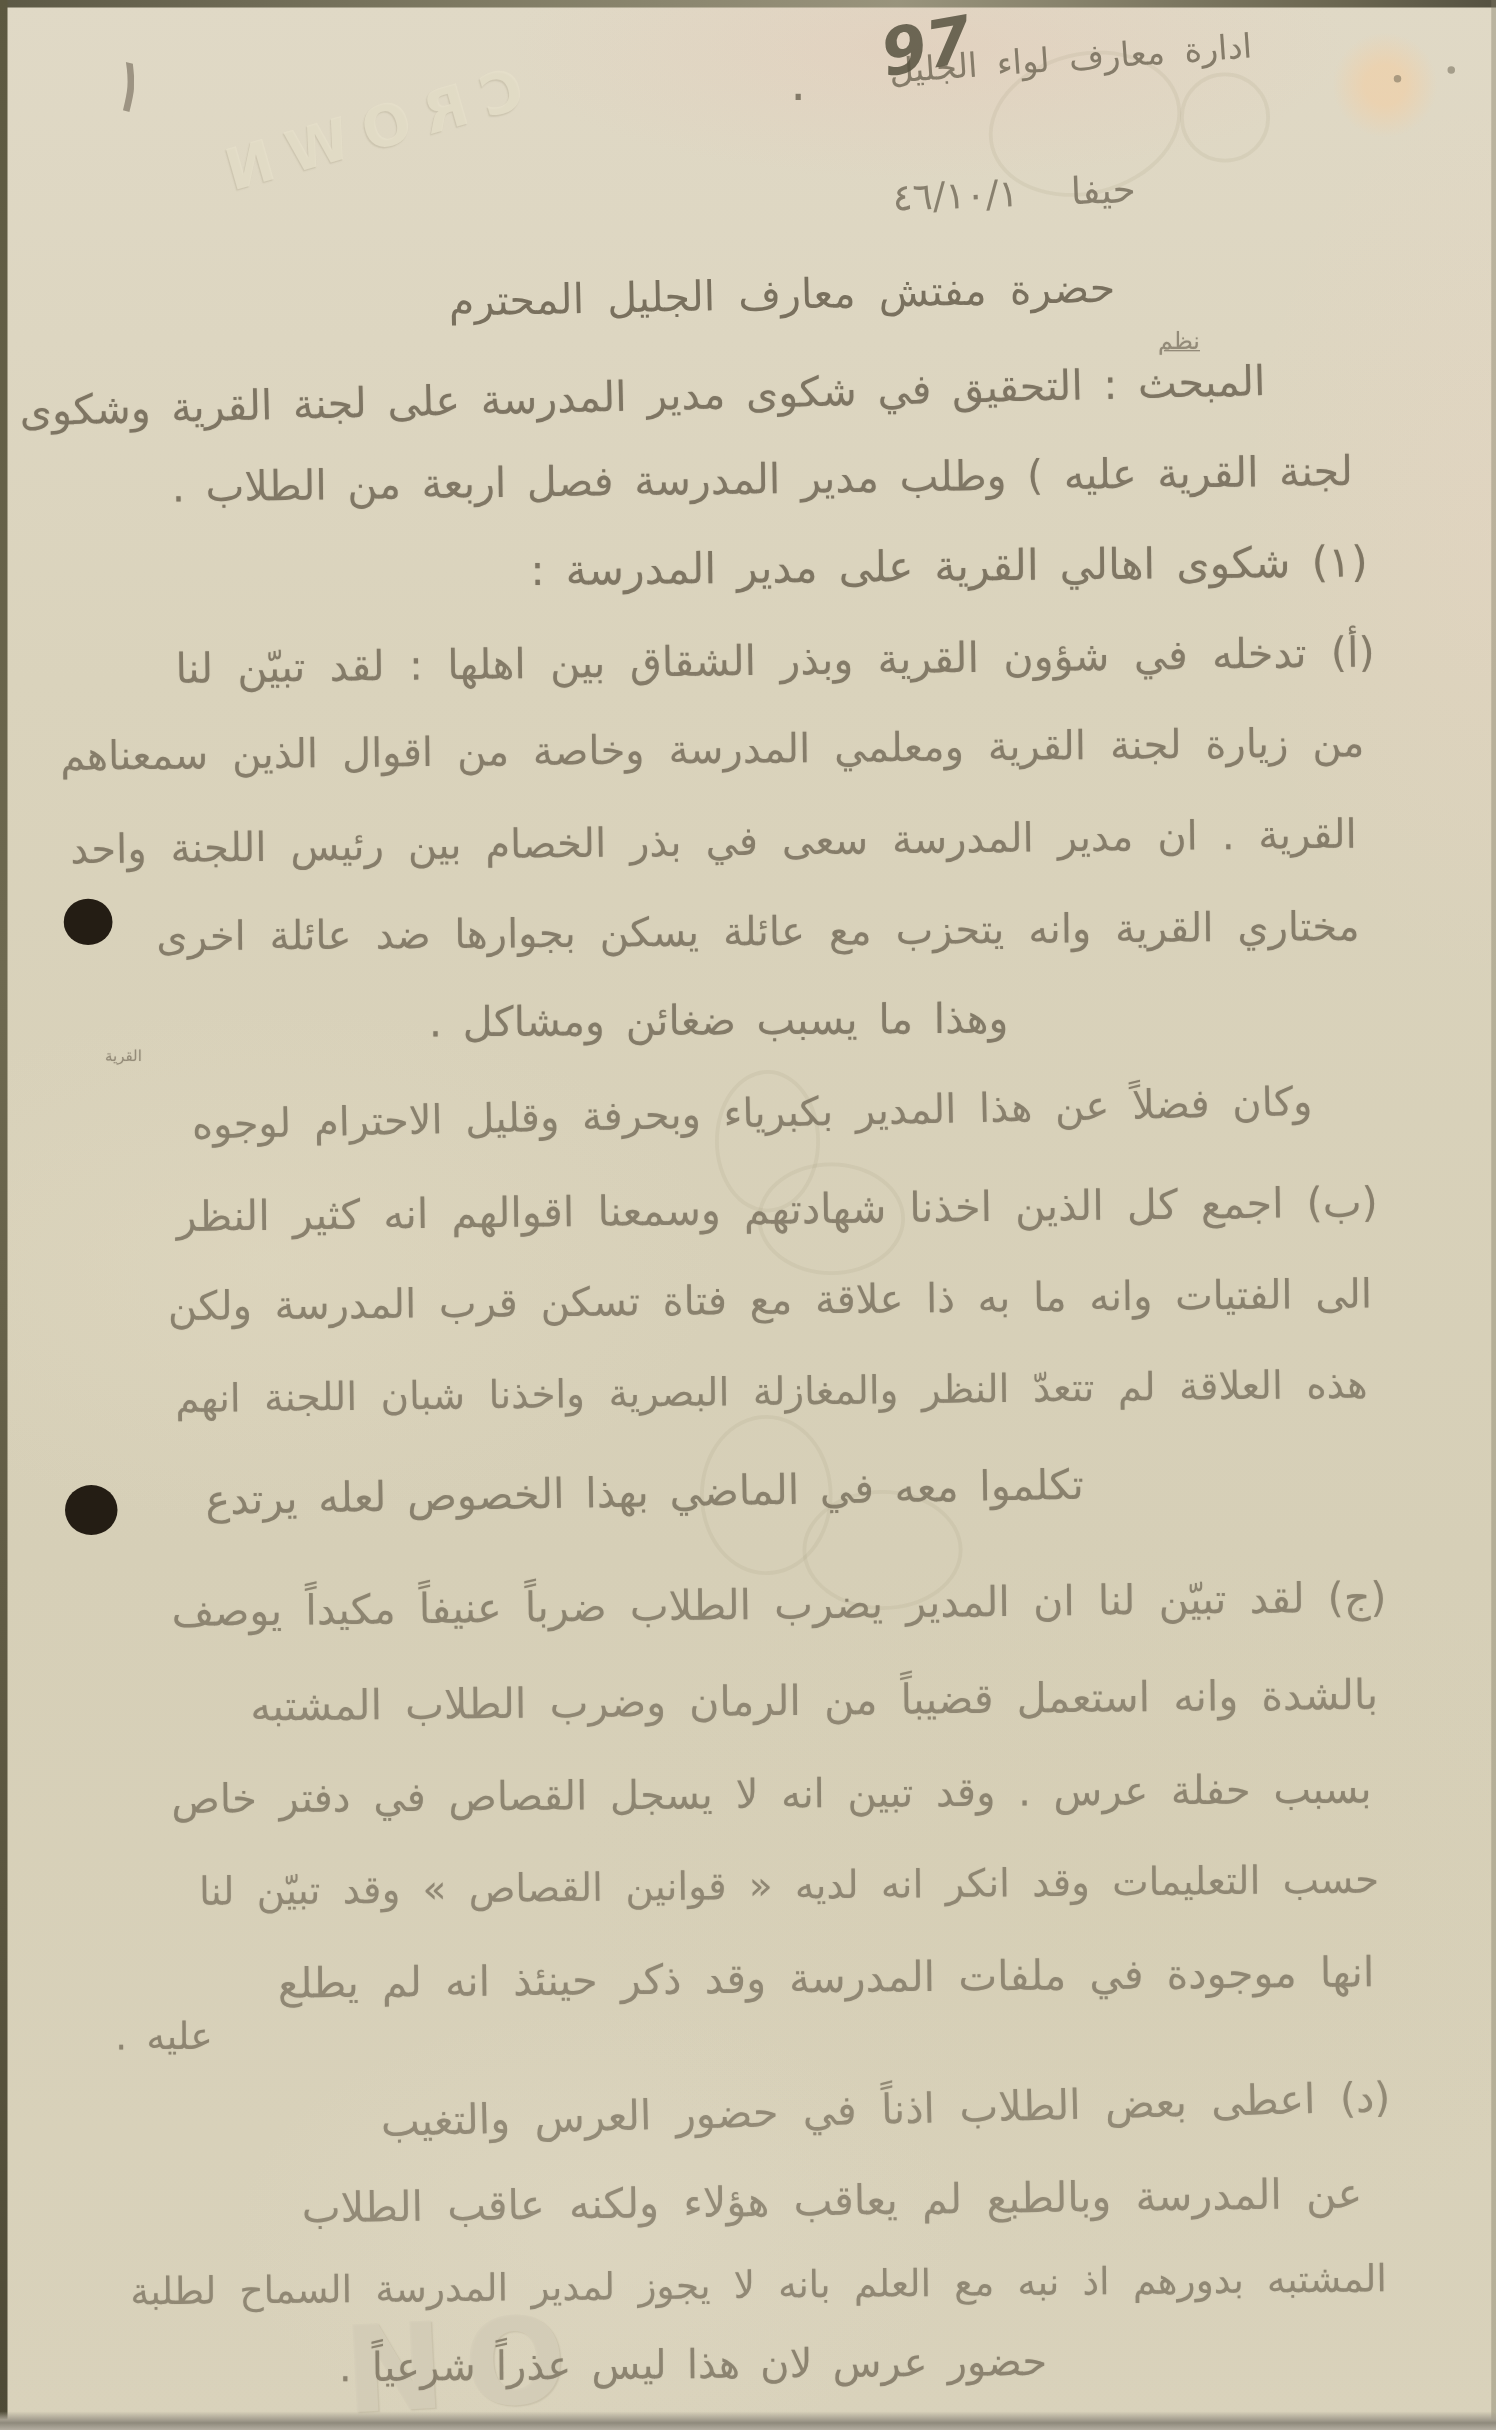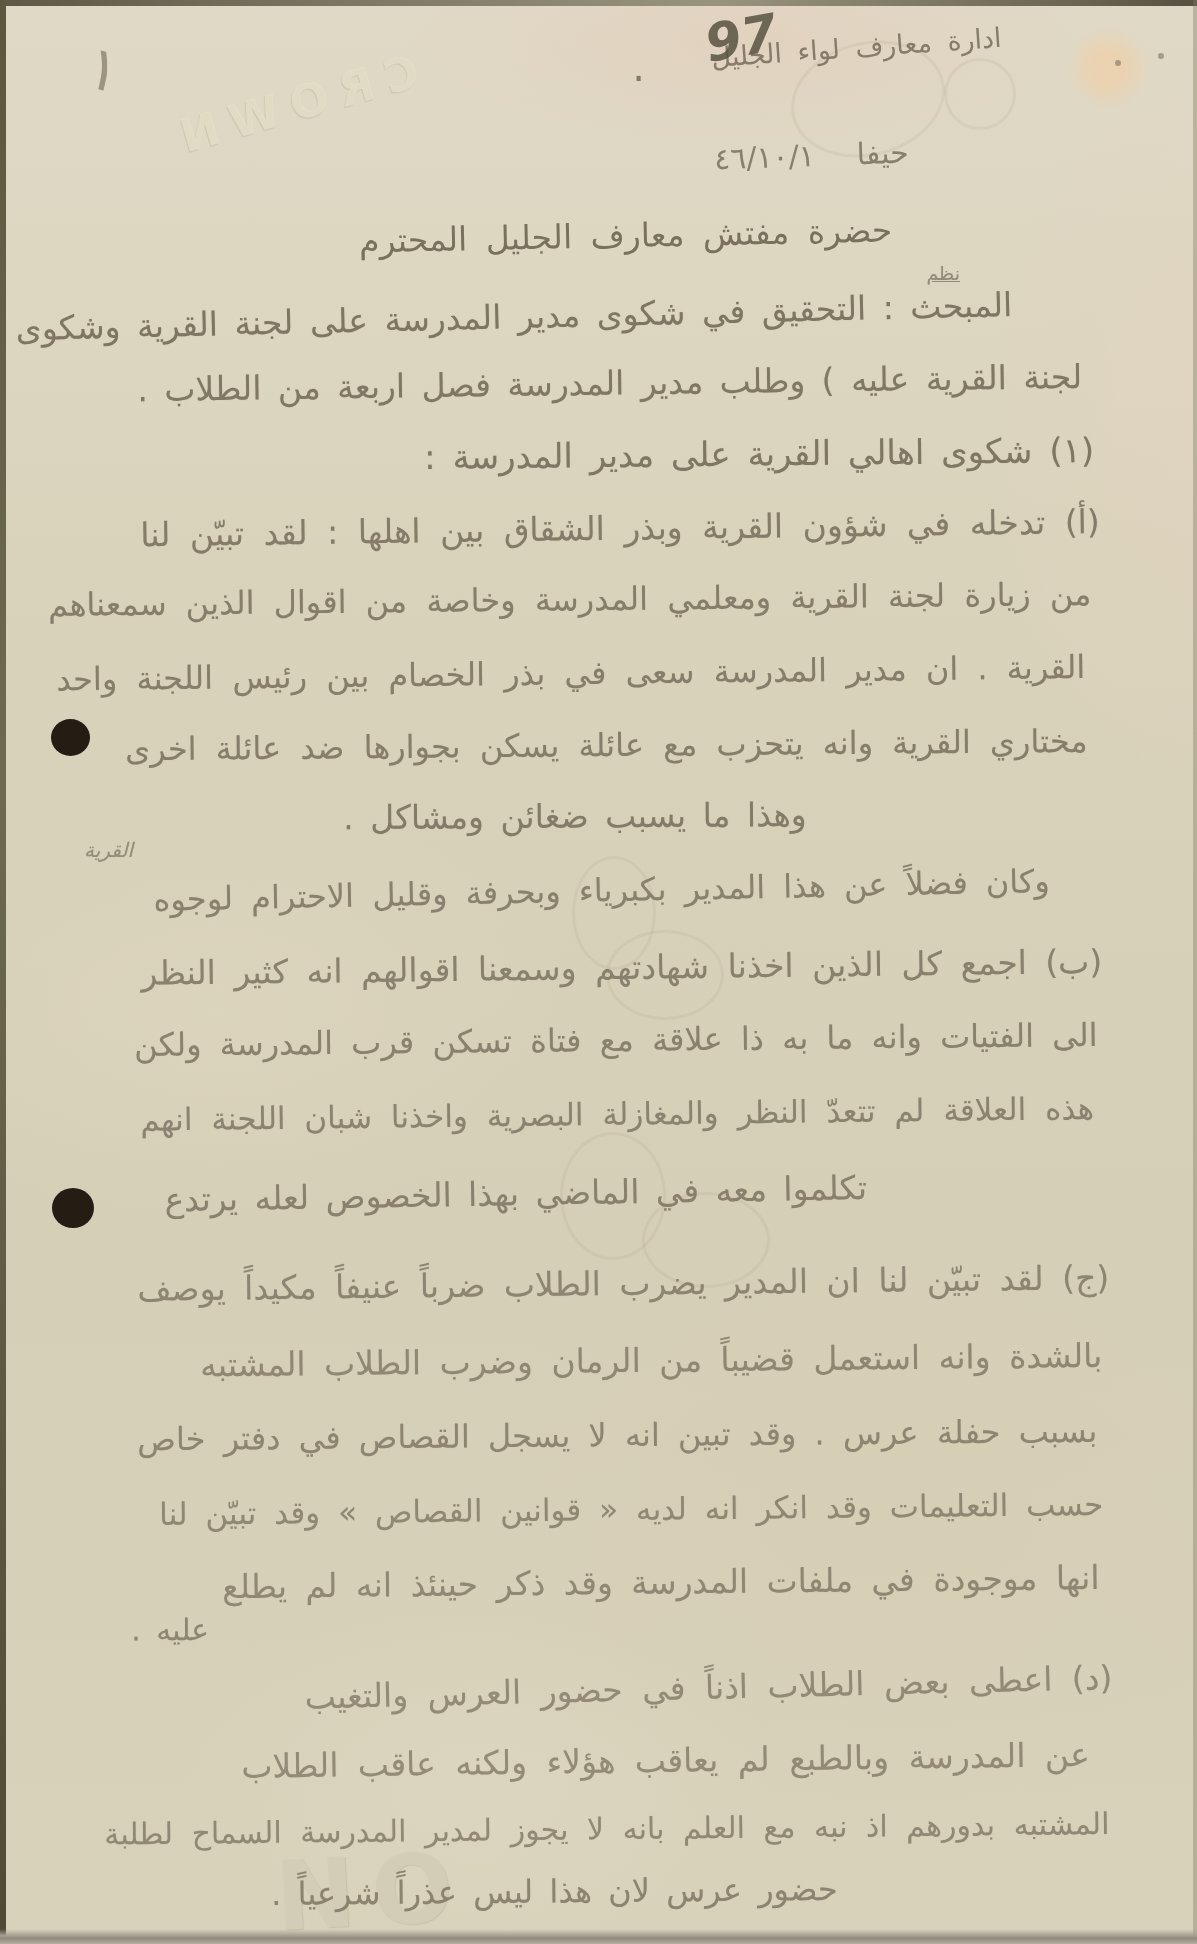--- a/index.html
+++ b/index.html
@@ -96,29 +96,29 @@
       <div class="line" style="top: 862px; right: 148px; font-size: 32px; opacity: 0.75; transform: rotate(-1.2deg); word-spacing: 8px;">وكان فضلاً عن هذا المدير بكبرياء وبحرفة وقليل الاحترام لوجوه</div>
       <div class="line" style="top: 942px; right: 95px; font-size: 33px; opacity: 0.75; transform: rotate(-0.7deg); word-spacing: 8px;">(ب) اجمع كل الذين اخذنا شهادتهم وسمعنا اقوالهم انه كثير النظر</div>
       <div class="line" style="top: 1016px; right: 100px; font-size: 32px; opacity: 0.74; transform: rotate(-0.6deg); word-spacing: 8px;">الى الفتيات وانه ما به ذا علاقة مع فتاة تسكن قرب المدرسة ولكن</div>
       <div class="line" style="top: 1090px; right: 103px; font-size: 31px; opacity: 0.72; transform: rotate(-0.7deg); word-spacing: 9px;">هذه العلاقة لم تتعدّ النظر والمغازلة البصرية واخذنا شبان اللجنة انهم</div>
       <div class="line" style="top: 1168px; right: 330px; font-size: 33px; opacity: 0.74; transform: rotate(-1deg);">تكلموا معه في الماضي بهذا الخصوص لعله يرتدع</div>
       <div class="line" style="top: 1258px; right: 88px; font-size: 33px; opacity: 0.7; transform: rotate(-0.7deg); word-spacing: 8px;">(ج) لقد تبيّن لنا ان المدير يضرب الطلاب ضرباً عنيفاً مكيداً يوصف</div>
       <div class="line" style="top: 1336px; right: 95px; font-size: 33px; opacity: 0.68; transform: rotate(-0.6deg); word-spacing: 8px;">بالشدة وانه استعمل قضيباً من الرمان وضرب الطلاب المشتبه</div>
       <div class="line" style="top: 1412px; right: 100px; font-size: 32px; opacity: 0.7; transform: rotate(-0.5deg); word-spacing: 8px;">بسبب حفلة عرس . وقد تبين انه لا يسجل القصاص في دفتر خاص</div>
       <div class="line" style="top: 1486px; right: 94px; font-size: 31px; opacity: 0.68; transform: rotate(-0.6deg); word-spacing: 8px;">حسب التعليمات وقد انكر انه لديه « قوانين القصاص » وقد تبيّن لنا</div>
       <div class="line" style="top: 1558px; right: 98px; font-size: 33px; opacity: 0.68; transform: rotate(-0.6deg); word-spacing: 8px;">انها موجودة في ملفات المدرسة وقد ذكر حينئذ انه لم يطلع</div>
-      <div class="line" style="top: 1612px; left: 92px; font-size: 30px; opacity: 0.7; transform: rotate(-0.4deg); margin-left: 39px;">عليه .</div>
+      <div class="line" style="top: 1612px; left: 92px; font-size: 30px; opacity: 0.7; transform: rotate(-0.4deg);">عليه .</div>
       <div class="line" style="top: 1658px; right: 85px; font-size: 33px; opacity: 0.66; transform: rotate(-1.4deg); word-spacing: 9px;">(د) اعطى بعض الطلاب اذناً في حضور العرس والتغيب</div>
       <div class="line" style="top: 1735px; right: 108px; font-size: 33px; opacity: 0.66; transform: rotate(-0.8deg); word-spacing: 9px;">عن المدرسة وبالطبع لم يعاقب هؤلاء ولكنه عاقب الطلاب</div>
       <div class="line" style="top: 1806px; right: 88px; font-size: 30px; opacity: 0.68; transform: rotate(-0.6deg); word-spacing: 9px;">المشتبه بدورهم اذ نبه مع العلم بانه لا يجوز لمدير المدرسة السماح لطلبة</div>
       <div class="line" style="top: 1870px; right: 360px; font-size: 32px; opacity: 0.72; transform: rotate(-0.5deg);">حضور عرس لان هذا ليس عذراً شرعياً .</div>
     </div>
   <div id="notes">
       <div class="note" style="top: 262px; right: 237px; font-size: 19px; opacity: 0.75; text-decoration: underline;">نظم</div>
-      <div class="note" style="top: 838px; left: 84px; font-size: 20px; opacity: 0.72; font-style: italic;">القرية</div>
+      <div class="note" style="top: 838px; left: 84px; font-size: 12px; opacity: 0.72;">القرية</div>
     </div>
 
   <div class="punch" id="punch-1"></div>
   <div class="punch" id="punch-2"></div>
 
   <div class="edge" id="edge-top"></div>
   <div class="edge" id="edge-left"></div>
   <div class="edge" id="edge-right"></div>
   <div class="edge" id="edge-bottom"></div>
 </div>

